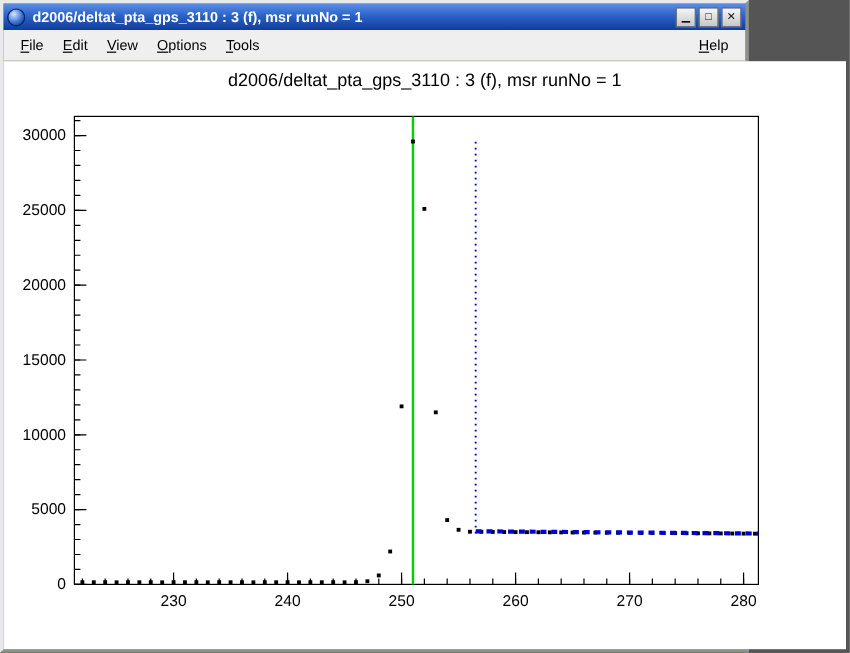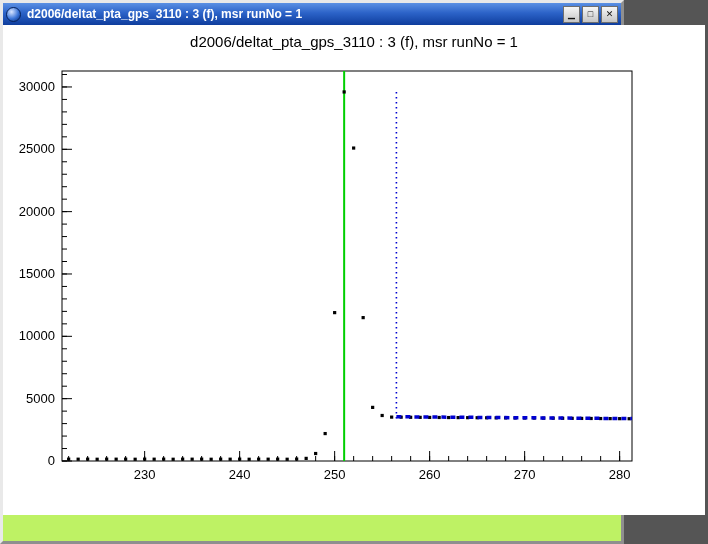--- a/index.html
+++ b/index.html
@@ -1,21 +1,21 @@
 <!DOCTYPE html>
 <html><head>
 <meta charset="utf-8">
 <style>
   html,body{margin:0;padding:0;background:#555;}
   *{box-sizing:border-box;}
   .window{
     width:624px;height:544px;
     border:3px solid;
     border-color:#e9e9e9 #8f8f8f #8f8f8f #e9e9e9;
-    background:#bef264;
+    background:#4d7c0f;
     font-family:"Liberation Sans", sans-serif;
     position:relative;
   }
   .titlebar{
     height:22px;
     background:linear-gradient(180deg,#5b90e4 0%,#2c63c8 45%,#0e3d9d 100%);
     display:flex;align-items:center;padding:0 3px;
   }
   .app-icon{
     width:15px;height:15px;border-radius:50%;
@@ -69,20 +69,28 @@
       </div>
       <div class="win-btn">
         <span>□</span>
       </div>
       <div class="win-btn">
         <span>✕</span>
       </div>
     </div>
   </div>
 
+  <div class="menubar">
+    <span class="menu-item">File</span>
+    <span class="menu-item">Edit</span>
+    <span class="menu-item">View</span>
+    <span class="menu-item">Options</span>
+    <span class="menu-item">Tools</span>
+    <span class="menu-item menu-help">Help</span>
+  </div>
 
   <div class="content">
     <div class="plot-title">d2006/deltat_pta_gps_3110 : 3 (f), msr runNo = 1</div>
     <svg id="chart" width="702" height="490">
         <g>
           <rect x="59" y="46" width="570" height="390" fill="none" stroke="#000" stroke-width="1"></rect>
         </g>
         <g>
           <line x1="65.64999999999989" y1="436" x2="65.64999999999989" y2="431" stroke="#000"></line>
           <line x1="84.64999999999989" y1="436" x2="84.64999999999989" y2="431" stroke="#000"></line>

